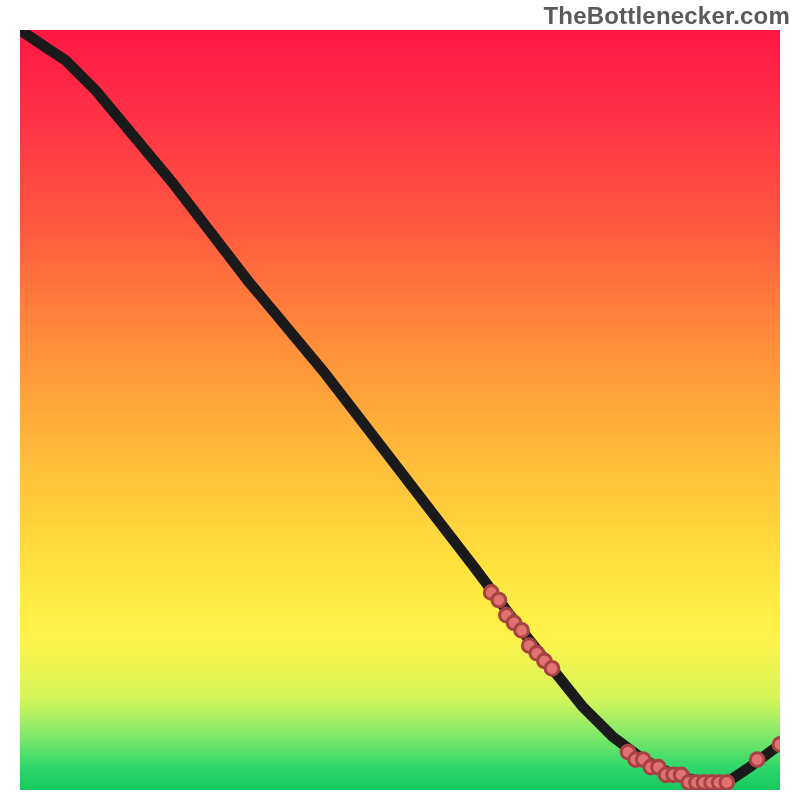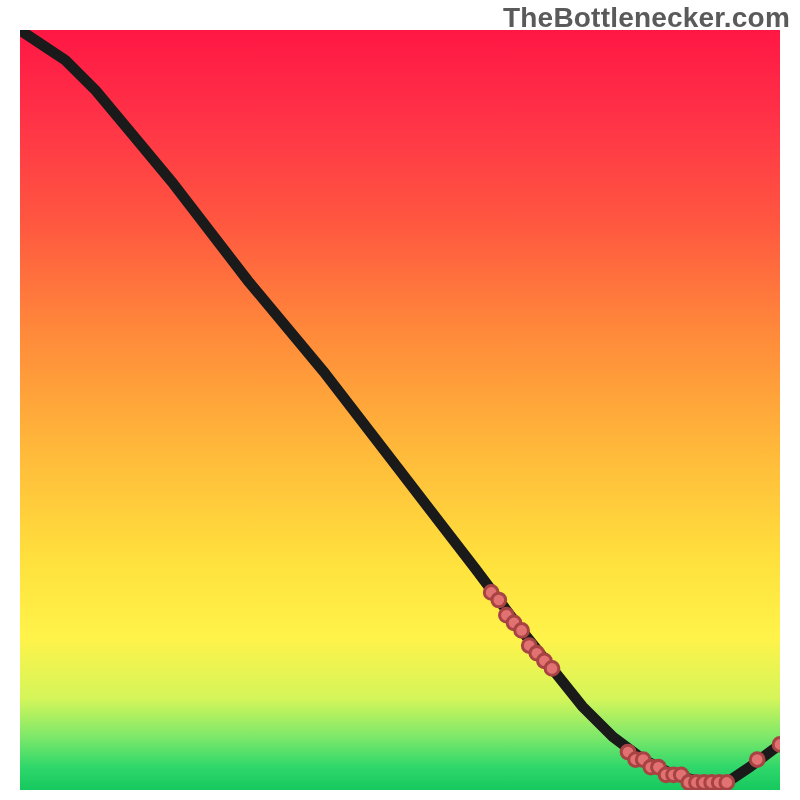--- a/index.html
+++ b/index.html
@@ -12,21 +12,21 @@
   }
   .stage {
     position: relative;
     width: 800px;
     height: 800px;
   }
   .watermark {
     position: absolute;
     top: 2px;
     right: 10px;
-    font-size: 28px;
+    font-size: 24px;
     font-weight: 600;
     color: #5a5a5a;
     letter-spacing: 0.2px;
     z-index: 10;
   }
   .plot-area {
     position: absolute;
     left: 20px;
     top: 30px;
     width: 760px;

